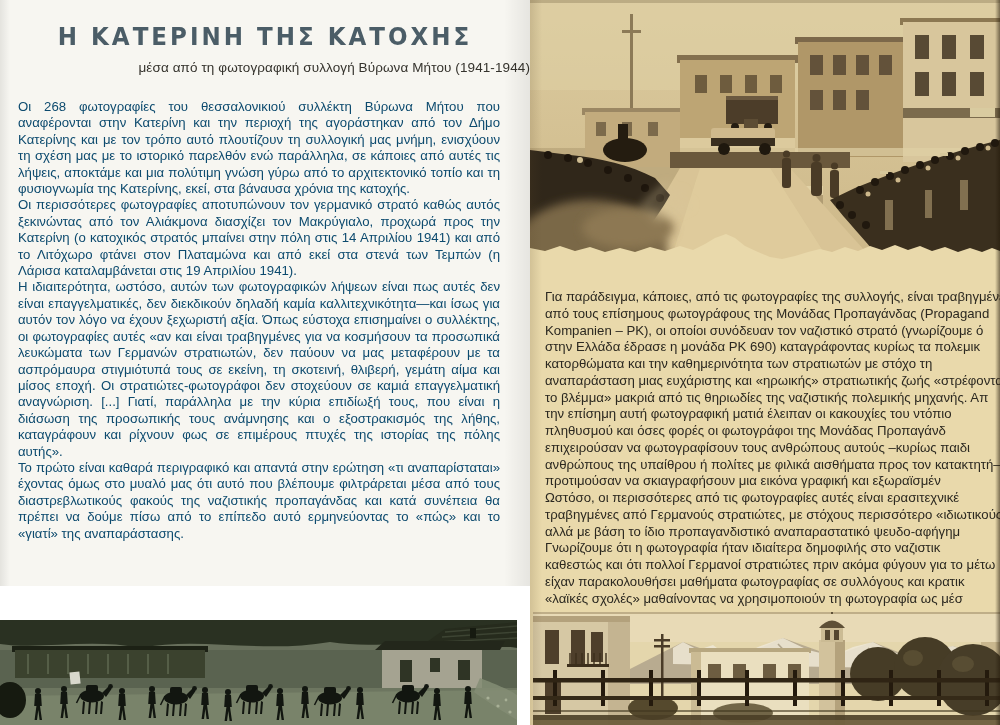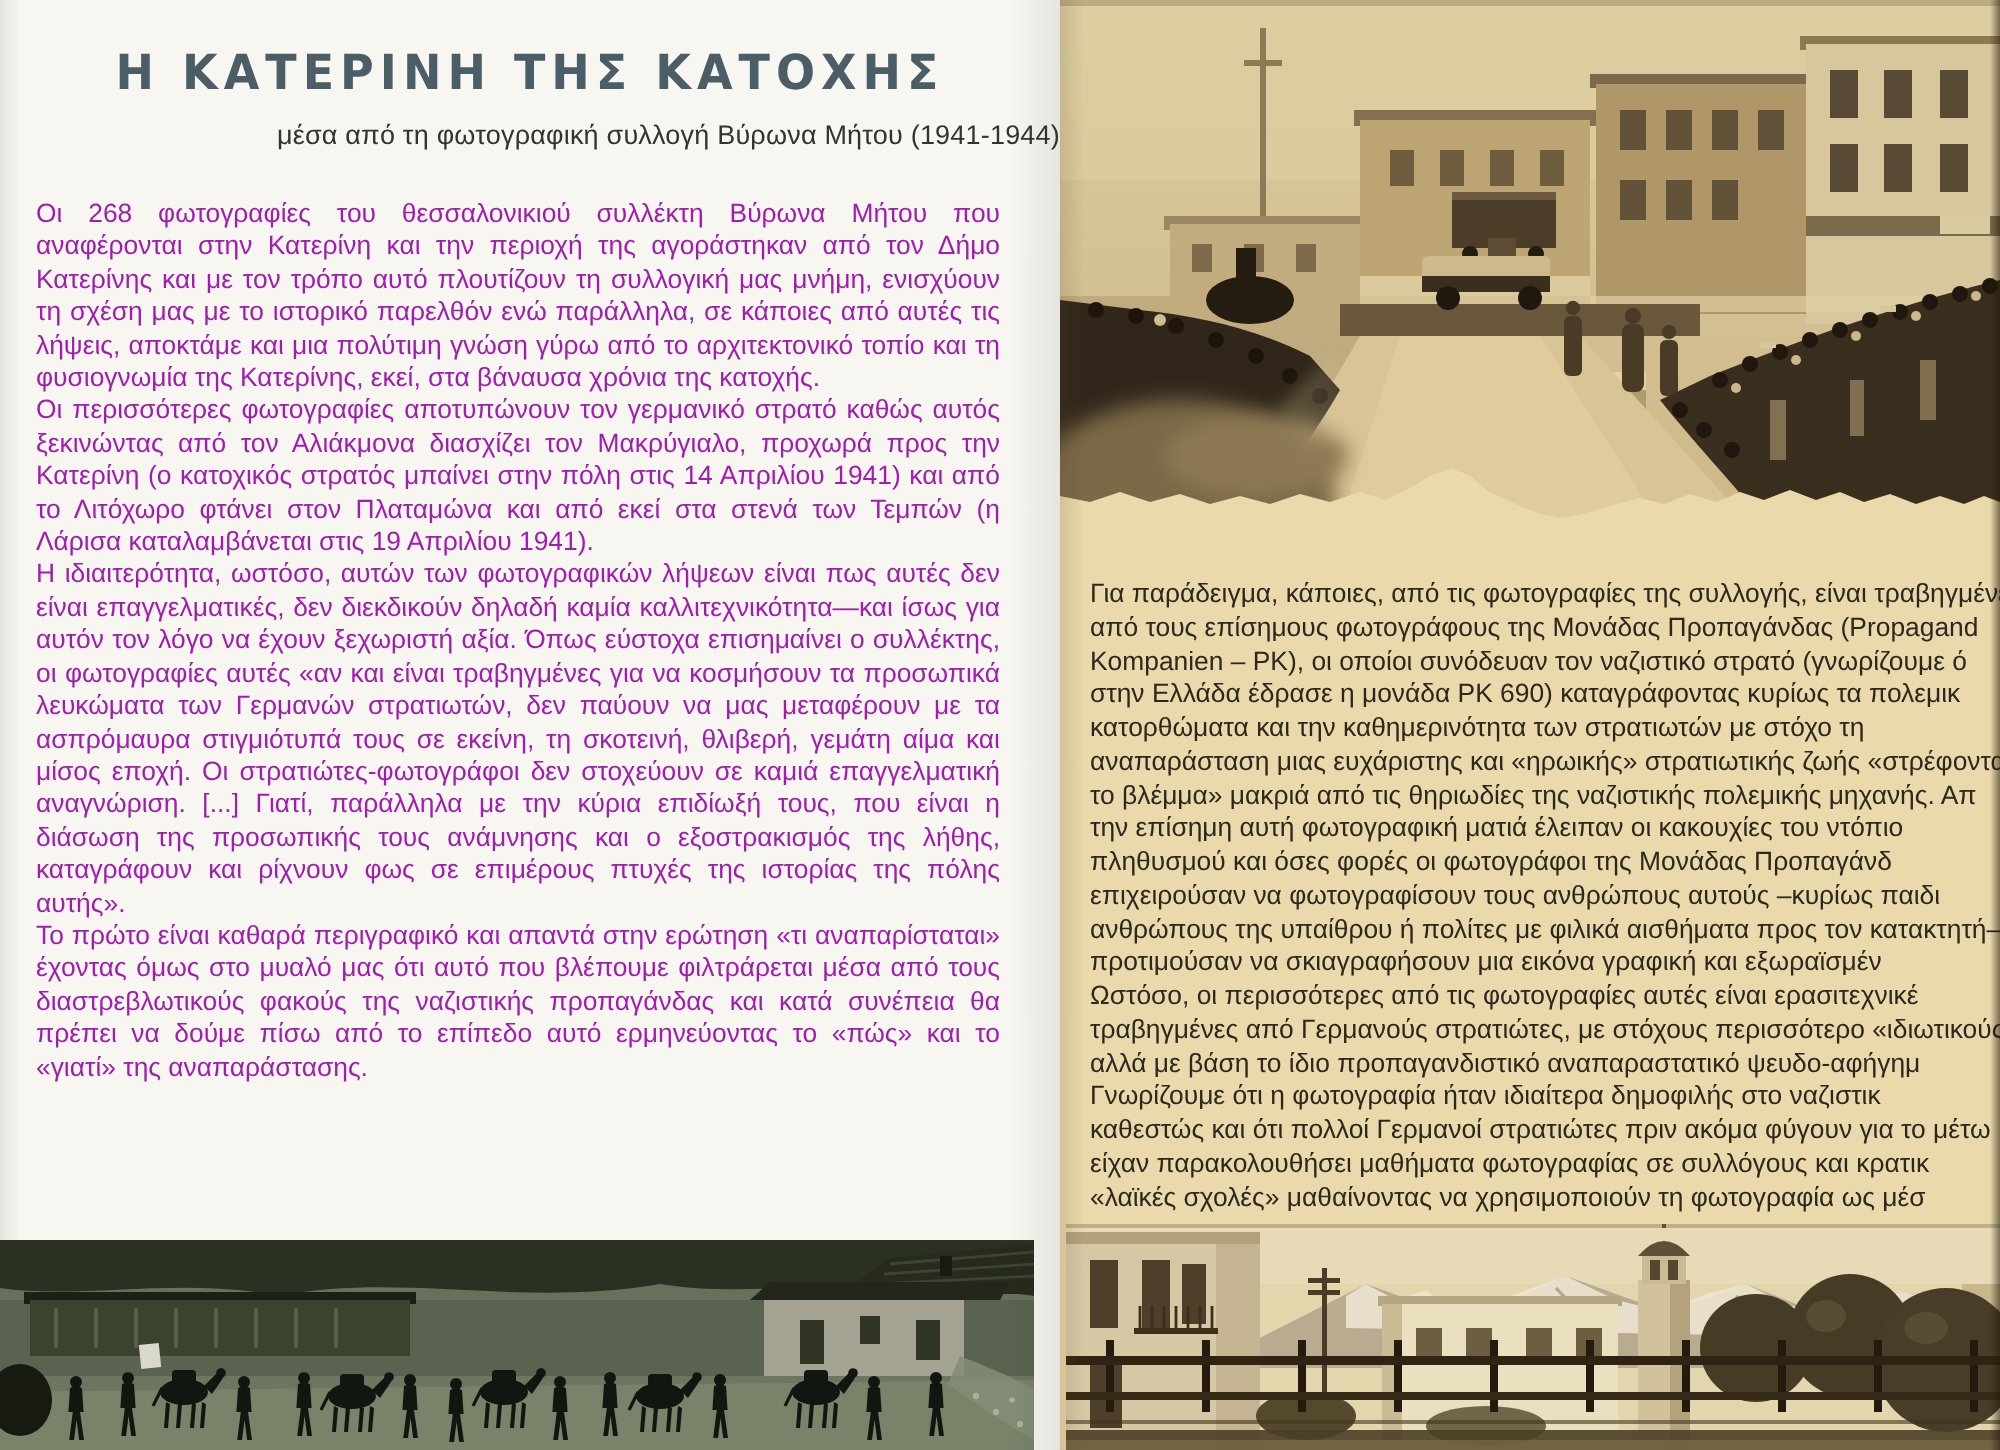--- a/index.html
+++ b/index.html
@@ -4,21 +4,21 @@
 <style>
   html,body{margin:0;padding:0;}
   body{
     width:1000px;height:725px;overflow:hidden;position:relative;
     background:#ffffff;
     font-family:"Liberation Sans","DejaVu Sans",sans-serif;
   }
   .spread{position:absolute;inset:0;}
   
   .page-left{
-    position:absolute;left:0;top:0;width:530px;height:725px;
+    position:absolute;left:0;top:0;width:530px;height:586px;
     background:#f7f6f1;
   }
   .page-left::before{ 
     content:"";position:absolute;left:0;top:0;width:10px;height:100%;
     background:linear-gradient(to right,rgba(0,0,0,.08),rgba(0,0,0,0));
   }
   .page-left::after{ 
     content:"";position:absolute;right:0;top:0;width:26px;height:100%;
     background:linear-gradient(to right,rgba(0,0,0,0),rgba(0,0,0,.07));
   }
@@ -30,21 +30,21 @@
     color:#4b5d67;
     transform:scaleY(1.05);
   }
   .lp-subtitle{
     position:absolute;top:60px;left:0;width:100%;
     text-align:right;margin:0;
     font-size:13.5px;color:#35332d;letter-spacing:.1px;
   }
   .lp-body{
     position:absolute;top:99px;left:18px;width:482px;
-    font-size:13.2px;line-height:16.4px;color:#a21caf;
+    font-size:13.2px;line-height:16.4px;color:#0c4a6e;
     text-align:justify;
   }
   .lp-body p{margin:0;}
   
   .photo-soldiers{
     position:absolute;left:0;top:620px;width:517px;height:105px;
   }
   .photo-soldiers svg{display:block;width:100%;height:100%;}
   
   .page-right{

